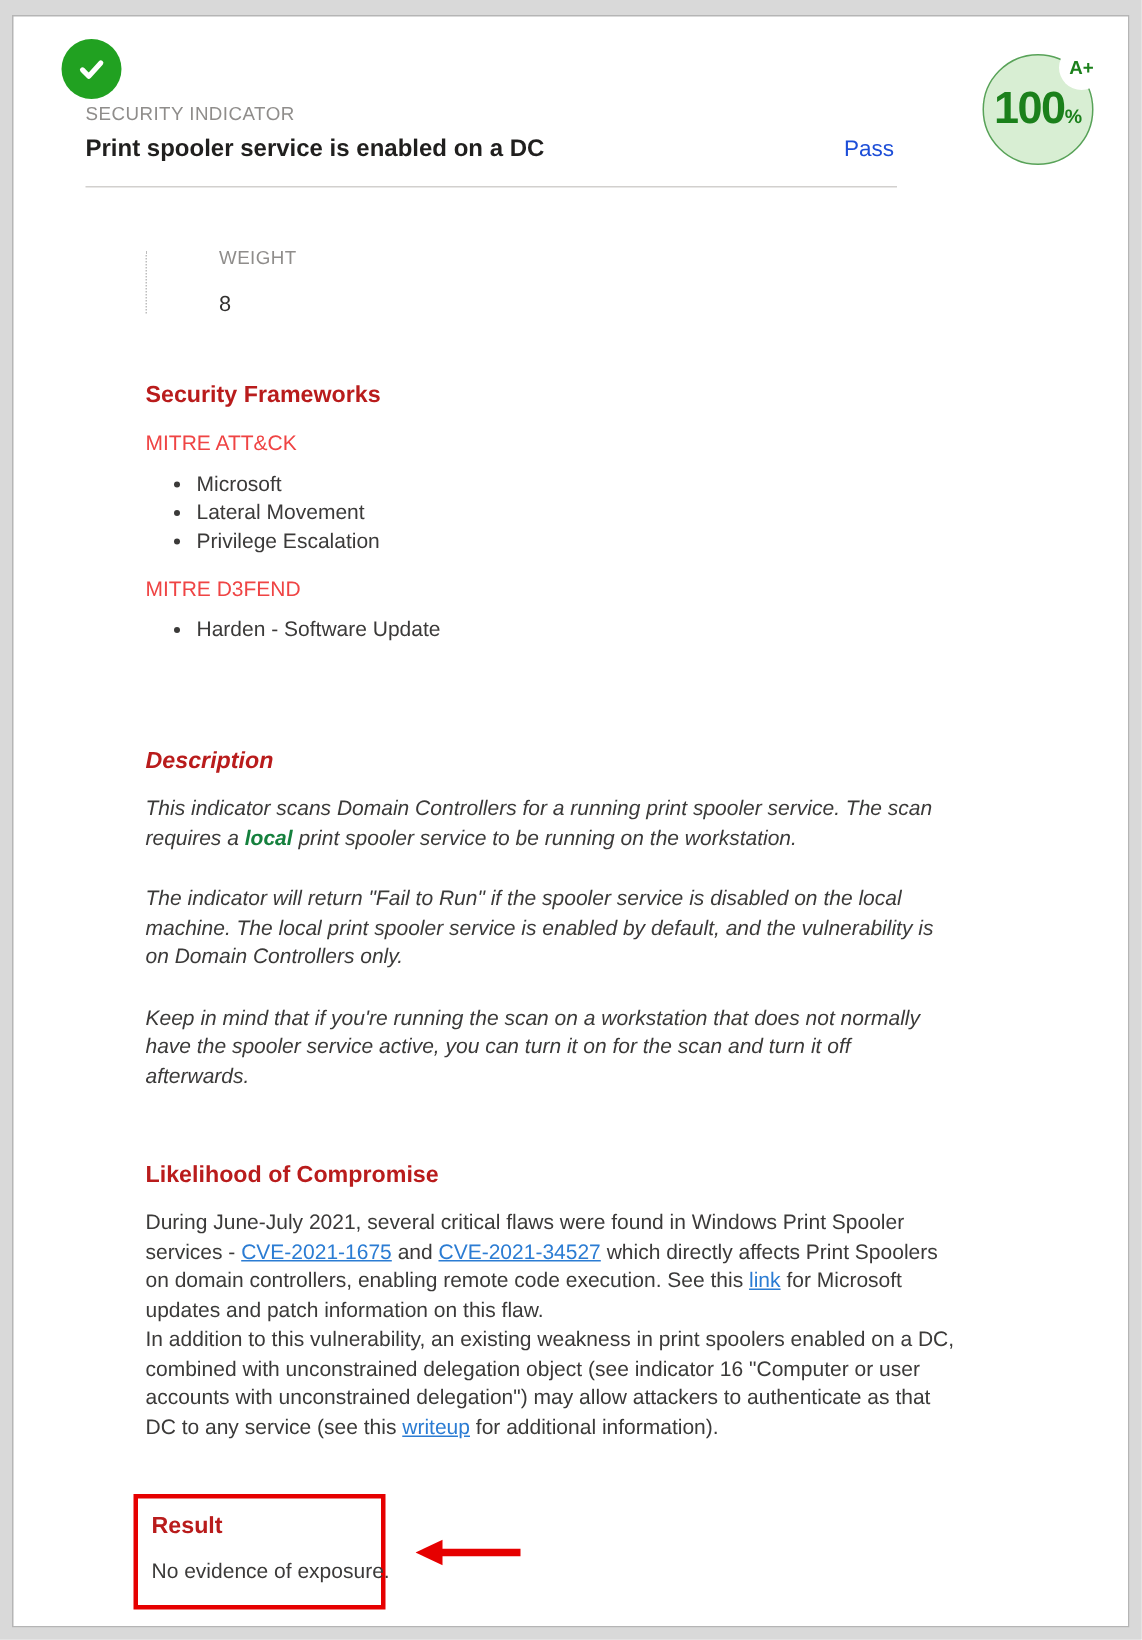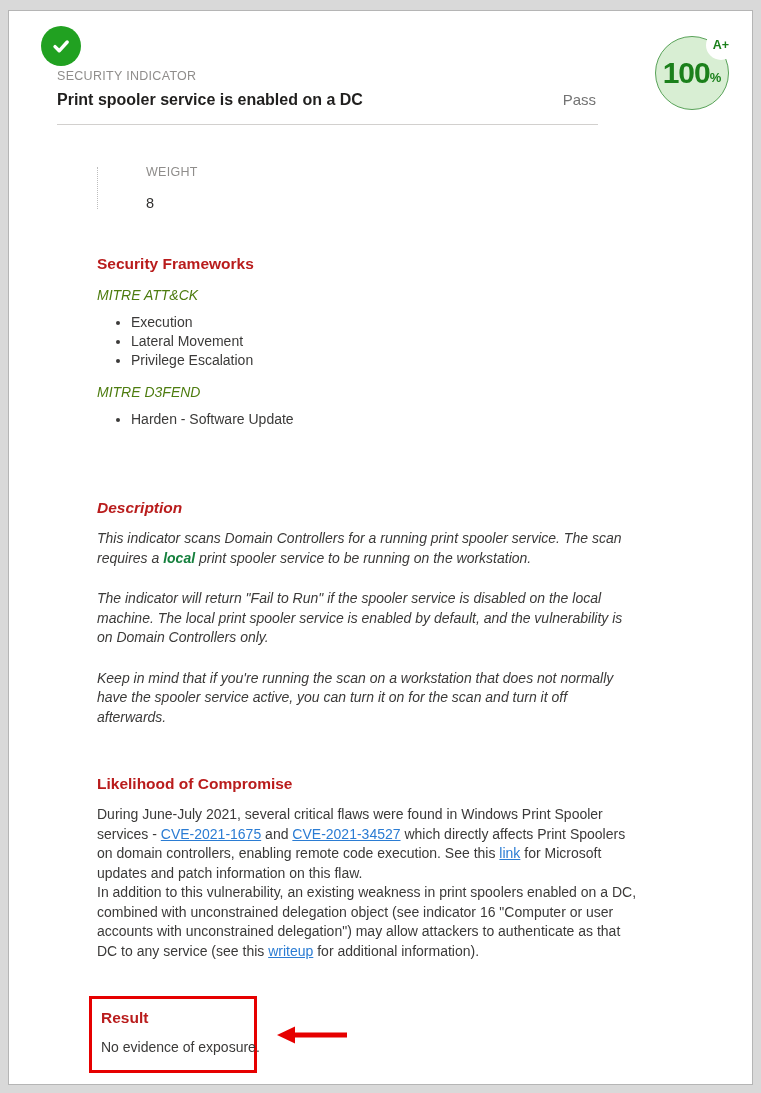--- a/index.html
+++ b/index.html
@@ -22,21 +22,21 @@
   .check-circle {
     flex: none; width: 40px; height: 40px; border-radius: 50%;
     background: #21a121; display: flex; align-items: center; justify-content: center;
     margin-top: 0px;
   }
   .check-circle svg { width: 24px; height: 24px; }
   .header-main { margin-left: 16px; width: 541px; }
   .eyebrow { font-size: 12.5px; color: #8f8d8b; letter-spacing: 0.3px; margin-top: 3px; }
   .title-row { display: flex; align-items: baseline; margin-top: 8px; }
   .title { flex: 1; font-size: 16px; font-weight: 700; color: #201f1e; }
-  .pass-label { font-size: 15px; color: #737373; padding-right: 2px; }
+  .pass-label { font-size: 15px; color: #1d4ed8; padding-right: 2px; }
   .header-divider { border-bottom: 1px solid #d2d0ce; margin-top: 15px; }
   .score-badge {
     position: absolute; right: 23px; top: 25px;
     width: 74px; height: 74px; border-radius: 50%;
     background: #d8eed3; border: 1.5px solid #58a258;
     display: flex; align-items: center; justify-content: center;
   }
   .score-value { font-size: 30px; font-weight: 700; color: #1b801b; letter-spacing: -1px; }
   .score-unit { font-size: 13px; font-weight: 700; color: #1b801b; margin-top: 9px; }
   .score-grade {
@@ -54,21 +54,21 @@
   .metric-label { font-size: 12.5px; color: #8f8d8b; letter-spacing: 0.3px; }
   .metric-value-row { display: flex; align-items: center; margin-top: 16px; }
   .metric-value { font-size: 14.5px; color: #323130; }
   .dashes { display: flex; align-items: center; gap: 7px; margin-left: 57px; }
   .dash { width: 20px; height: 4px; border-radius: 2px; background: #c6cbd2; }
   .dash.active { width: 23px; height: 5px; border-radius: 2.5px; background: #ef2533; }
   
   .content { margin-left: 88px; width: 541px; color: #3b3a39; }
   .section-heading { font-size: 15.5px; font-weight: 700; color: #b91c1c; margin: 0; }
   .sec-frameworks { margin-top: 44px; }
-  .fw-name { font-size: 14px; color: #4d7c0f; margin-top: 14px; font-style: italic; }
+  .fw-name { font-size: 14px; color: #ef4444; margin-top: 14px; }
   .fw-list { margin: 10px 0 0 0; padding-left: 34px; }
   .fw-list li { font-size: 14px; line-height: 19px; color: #3b3a39; }
   .sec-description { margin-top: 70px; font-style: italic; }
   .sec-description p { margin: 21px 0 0 0; font-size: 14px; line-height: 19.5px; }
   .sec-description p:first-of-type { margin-top: 12px; }
   .sec-likelihood { margin-top: 48px; }
   .sec-likelihood p { margin: 12px 0 0 0; font-size: 14px; line-height: 19.5px; }
   .sec-likelihood p + p { margin-top: 0; }
   a.inline-link { color: #2b7cd3; text-decoration: underline; cursor: pointer; }
   strong { font-weight: 700; color: #15803d; }
@@ -121,21 +121,21 @@
     </div>
   </div>
 
   <div class="content">
 
     <div class="sec-frameworks">
       <h2 class="section-heading">Security Frameworks</h2>
       <div>
           <div class="fw-name">MITRE ATT&amp;CK</div>
           <ul class="fw-list">
-            <li>Execution</li>
+            <li>Microsoft</li>
             <li>Lateral Movement</li>
             <li>Privilege Escalation</li>
           </ul>
           <div class="fw-name">MITRE D3FEND</div>
           <ul class="fw-list">
             <li>Harden - Software Update</li>
           </ul>
         </div>
     </div>
 

